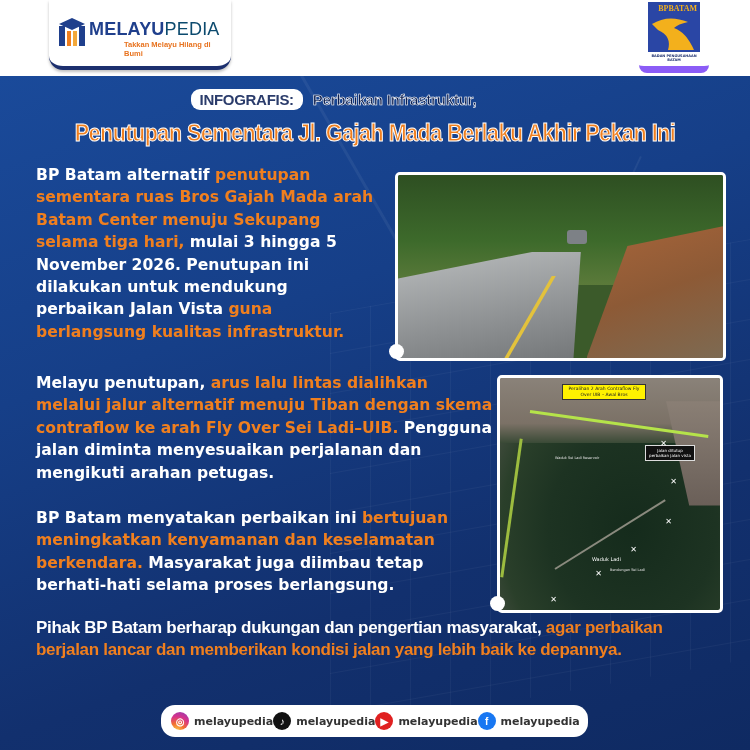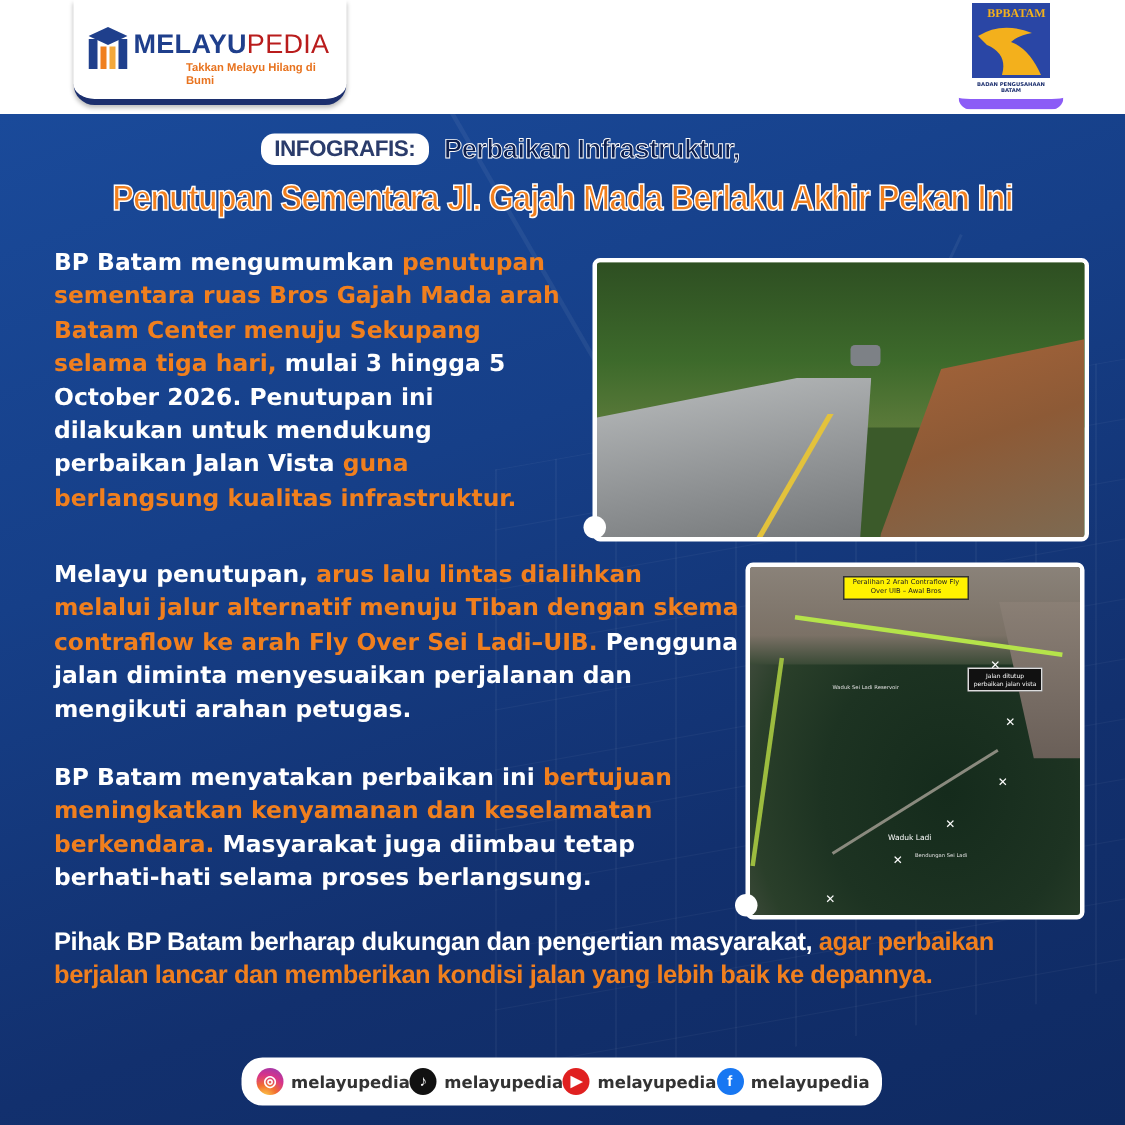--- a/index.html
+++ b/index.html
@@ -10,31 +10,31 @@
     background: linear-gradient(160deg, #1a4a9a 0%, #163f88 35%, #12306e 70%, #0f2a62 100%); overflow:hidden; }
   .streak { position:absolute; background:rgba(255,255,255,0.06); transform-origin:left top; }
   .grid-overlay { position:absolute; right:0; top:200px; width:420px; height:420px;
     background-image: linear-gradient(rgba(255,255,255,0.04) 1px, transparent 1px), linear-gradient(90deg, rgba(255,255,255,0.04) 1px, transparent 1px);
     background-size: 40px 40px; transform: skewY(-10deg); }
 
   .logo-card { position:absolute; left:49px; top:0; width:182px; height:66px; background:#fff;
     border-radius:0 0 14px 14px; border-bottom:4px solid #1c2f6e; box-shadow:0 2px 3px rgba(0,0,0,0.25); }
   .logo-mark { position:absolute; left:10px; top:18px; width:26px; height:28px; }
   .logo-name { position:absolute; left:40px; top:19px; font-family:"Liberation Sans", sans-serif; font-weight:bold; font-size:18px; color:#1f3f8c; letter-spacing:0.2px; }
-  .logo-name .light { font-weight:normal; color:#b91c1c; }
+  .logo-name .light { font-weight:normal; color:#0c4a6e; }
   .logo-tag { position:absolute; left:75px; top:40px; font-family:"Liberation Sans", sans-serif; font-weight:bold; font-size:7.5px; color:#e8731f; }
 
   .bp-card { position:absolute; left:639px; top:0; width:70px; height:66px; background:#fff; border-radius:0 0 8px 8px; border-bottom:7px solid #8b5cf6; }
   .bp-logo { position:absolute; left:9px; top:2px; width:52px; height:50px; background:#2a46a5; }
   .bp-logo-text { position:absolute; right:3px; top:2px; font-family:"Liberation Serif", serif; font-weight:bold; font-size:8px; color:#f3b01c; }
   .bp-caption { position:absolute; left:6px; top:54px; width:58px; text-align:center; font-size:3.5px; color:#1c2f6e; font-weight:bold; }
 
   .infografis-row { position:absolute; top:89px; left:0; width:667px; display:flex; justify-content:center; align-items:center; gap:10px; }
   .pill { background:#ffffff; border-radius:9px; padding:2px 9px; font-family:"Liberation Sans", sans-serif; font-weight:bold; font-size:15px; color:#2b3c6b; letter-spacing:-0.3px; }
-  .subhead { font-family:"Liberation Sans", sans-serif; font-weight:bold; font-size:18px; color:#0d1f4f; -webkit-text-stroke:0.6px #ffffff; letter-spacing:-0.2px; }
+  .subhead { font-family:"Liberation Sans", sans-serif; font-weight:bold; font-size:15px; color:#0d1f4f; -webkit-text-stroke:0.6px #ffffff; letter-spacing:-0.2px; }
 
   .headline { position:absolute; top:119px; left:0; width:750px; text-align:center; font-family:"Liberation Sans", sans-serif; font-weight:bold;
     font-size:24px; color:#f07f1e; letter-spacing:-0.6px; -webkit-text-stroke:1px #ffffff; transform:scaleX(0.9); }
 
   .para { position:absolute; font-family:"DejaVu Sans", sans-serif; font-weight:bold; color:#ffffff; }
   .para .hl { color:#f07f1e; }
   .p1 { left:36px; top:164px; width:340px; font-size:15.6px; line-height:22.4px; }
   .p2 { left:36px; top:372px; width:460px; font-size:15.6px; line-height:22.4px; }
   .p3 { left:36px; top:507px; width:460px; font-size:15.6px; line-height:22.4px; }
   .p4 { left:36px; top:617px; width:690px; font-family:"Liberation Sans", sans-serif; font-size:17px; line-height:22px; letter-spacing:-0.3px; }
@@ -103,21 +103,21 @@
     <div class="grid-overlay"></div>
   </div>
 
   <div class="infografis-row">
     <span class="pill">INFOGRAFIS:</span>
     <span class="subhead">Perbaikan Infrastruktur,</span>
   </div>
   <div class="headline">Penutupan Sementara Jl. Gajah Mada Berlaku Akhir Pekan Ini</div>
 
   <div class="para p1">
-    <span>BP Batam mengumumkan </span><span class="hl">penutupan sementara ruas Bros Gajah Mada arah Batam Center menuju Sekupang selama tiga hari,</span><span> mulai 3 hingga 5 October 2026. Penutupan ini dilakukan untuk mendukung perbaikan Jalan Vista </span><span class="hl">guna berlangsung kualitas infrastruktur.</span>
+    <span>BP Batam alternatif </span><span class="hl">penutupan sementara ruas Bros Gajah Mada arah Batam Center menuju Sekupang selama tiga hari,</span><span> mulai 3 hingga 5 November 2026. Penutupan ini dilakukan untuk mendukung perbaikan Jalan Vista </span><span class="hl">guna berlangsung kualitas infrastruktur.</span>
   </div>
 
   <div class="photo">
     <div class="trees"></div>
     <div class="road"></div>
     <div class="stripe"></div>
     <div class="soil"></div>
     <div class="car"></div>
   </div>
   <div class="dot" style="left:389px;top:344px;"></div>

